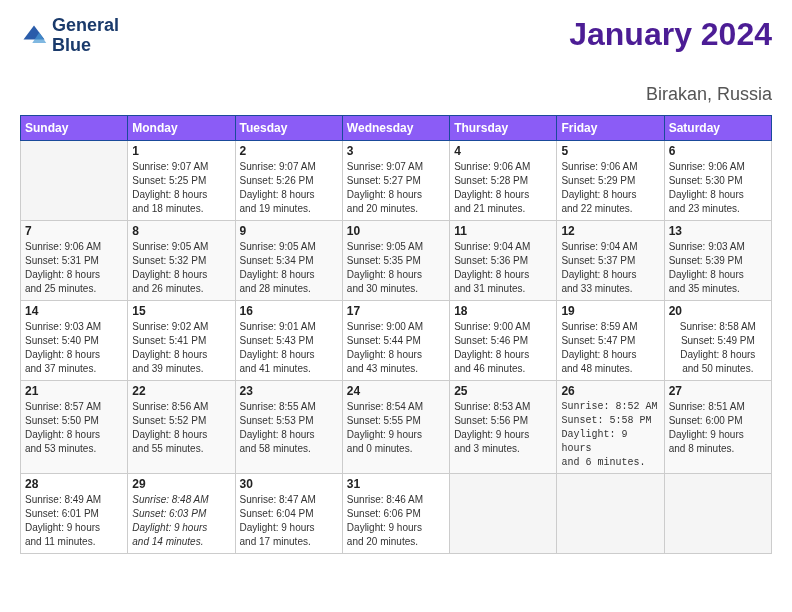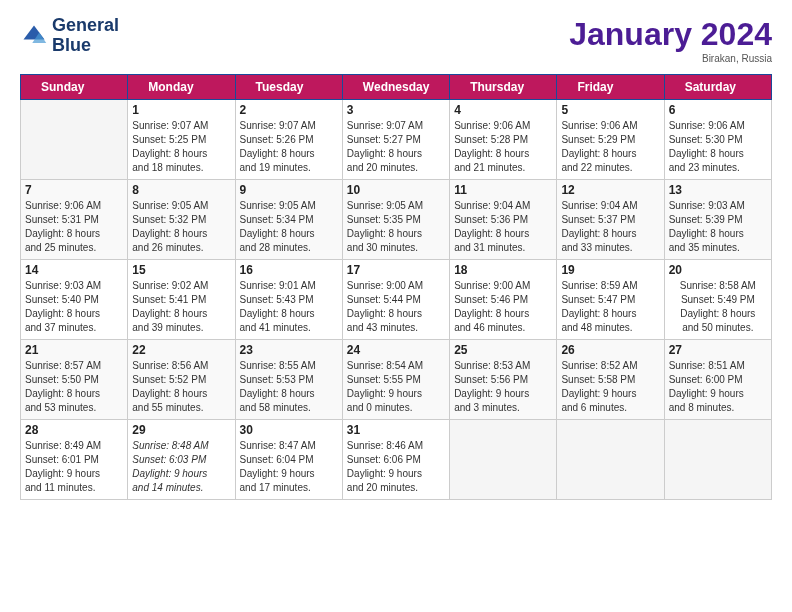--- a/index.html
+++ b/index.html
@@ -38,34 +38,35 @@
     }
     .title-block {
       text-align: right;
     }
     .month-title {
       font-size: 32px;
       font-weight: bold;
       color: #4c1d95;
     }
     .location {
-      font-size: 10px;
+      font-size: 18px;
       color: #555;
+      margin-top: 31px;
     }
     table {
       width: 100%;
       border-collapse: collapse;
       table-layout: fixed;
     }
     th {
-      background-color: #be185d;
+      background-color: #8b5cf6;
       color: #fff;
       font-size: 12px;
       font-weight: bold;
-      padding: 5px 20px;
+      padding: 5px 4px;
       text-align: left;
       border: 1px solid #1a4a9a;
     }
     td {
       border: 1px solid #ccc;
       vertical-align: top;
       padding: 3px 4px;
       font-size: 9.5px;
       color: #333;
       height: 80px;
@@ -300,21 +301,21 @@
           </td>
           <td>
             <div class="day-num">25</div>
             <div class="day-info" style="white-space: pre-line;">Sunrise: 8:53 AM
 Sunset: 5:56 PM
 Daylight: 9 hours
 and 3 minutes.</div>
           </td>
           <td>
             <div class="day-num">26</div>
-            <div class="day-info" style="white-space: pre-line;">Sunrise: 8:52 AM
+            <div class="day-info" style="white-space: pre-line; font-family: Liberation Mono, monospace;">Sunrise: 8:52 AM
 Sunset: 5:58 PM
 Daylight: 9 hours
 and 6 minutes.</div>
           </td>
           <td>
             <div class="day-num">27</div>
             <div class="day-info" style="white-space: pre-line;">Sunrise: 8:51 AM
 Sunset: 6:00 PM
 Daylight: 9 hours
 and 8 minutes.</div>

